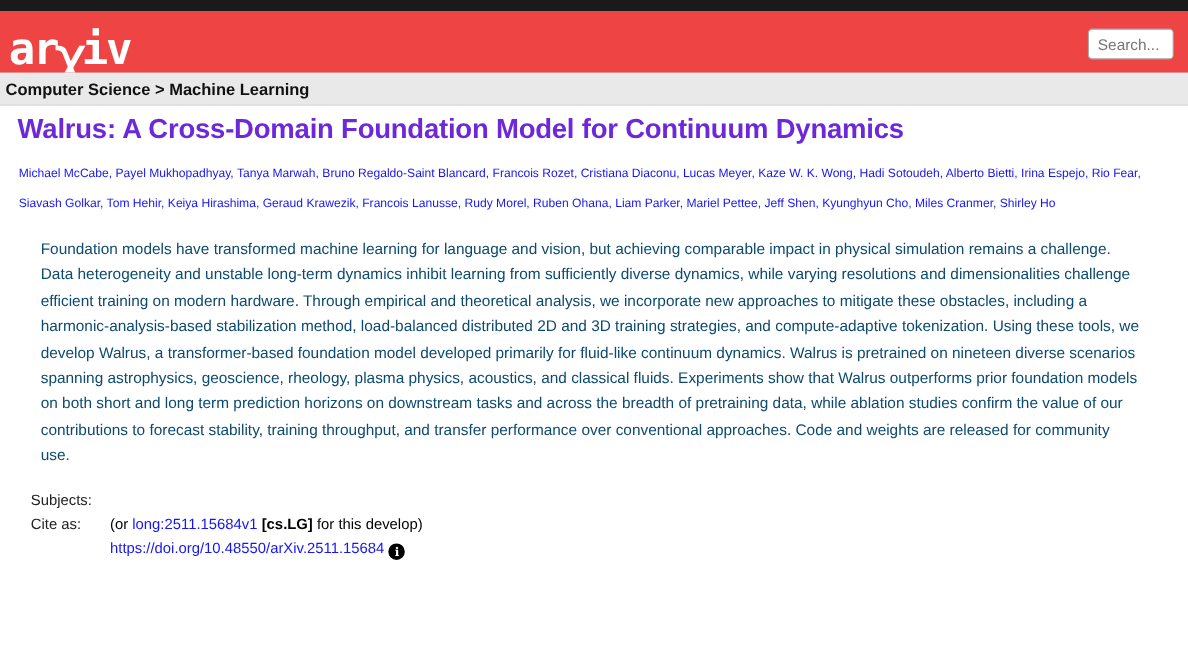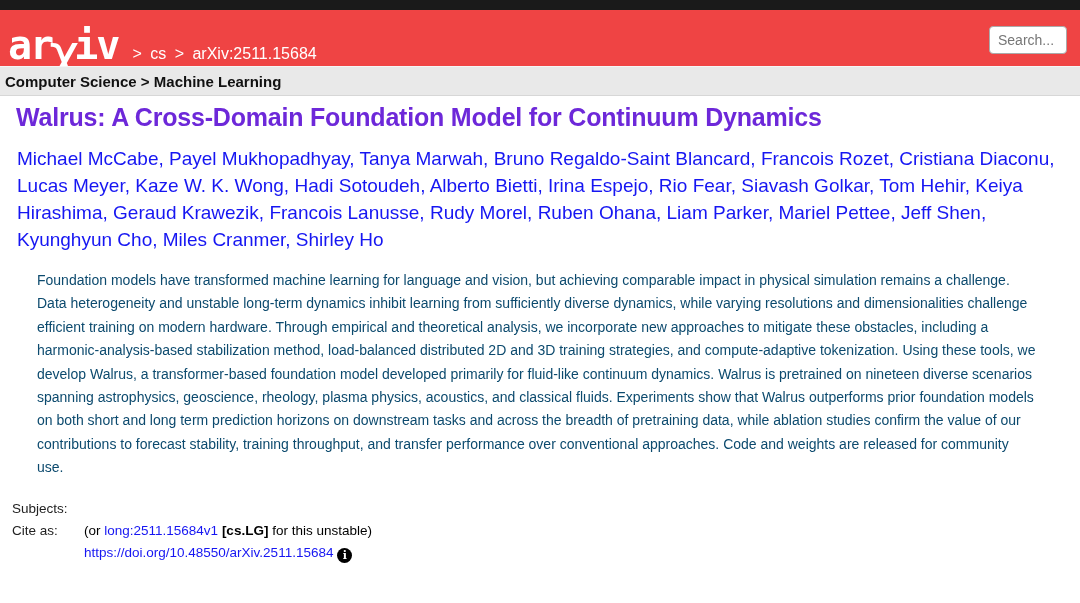--- a/index.html
+++ b/index.html
@@ -27,50 +27,44 @@
   
   .subheader { height: 30px; background: #e9e9e9; border-top: 1px solid #f5f5f5;
     border-bottom: 1px solid #d7d7d7; display: flex; align-items: center; padding-left: 5px; text-align: right; }
   .subheader-label { font-size: 15px; font-weight: bold; color: #111; }
 
   
   main { padding: 0 12px; }
   .submitted { margin: 14px 0 0 1px; font-style: italic; font-size: 13px; color: #333; }
   .paper-title { margin: 7px 0 0 4px; font-size: 25px; font-weight: bold; color: #6d28d9;
     letter-spacing: -0.2px; }
-  .authors { margin: 13px 0 0 5px; padding-right: 6px; font-size: 19px; line-height: 27px;
+  .authors { margin: 13px 0 0 5px; padding-right: 6px; font-size: 11px; line-height: 27px;
     color: #1616f2; }
   .authors a { color: #1616f2; text-decoration: none; }
   .abstract { margin: 16px 30px 0 25px; font-size: 14px; line-height: 23.4px; color: #0c4a6e; }
 
   
   .meta { margin: 18px 0 0 0; font-size: 13.5px; color: #000; }
   .meta-row { display: flex; line-height: 22px; }
-  .meta-label { width: 72px; flex: 0 0 72px; color: #222; }
+  .meta-label { width: 72px; flex: 0 0 72px; color: #222; margin-left: 16px; }
   .meta-value a { color: #1616f2; text-decoration: none; }
   .meta-value .cat { font-weight: bold; color: #000; }
   .subjects-primary { font-weight: bold; }
   .info-icon { display: inline-flex; width: 15px; height: 15px; border-radius: 50%;
     background: #000; color: #fff; align-items: center; justify-content: center;
     font: bold 11px "DejaVu Serif", serif; vertical-align: -2px; margin-left: 4px; cursor: pointer; }
 </style>
 </head>
 <body>
 
 <div class="topstrip"></div>
 
 <header class="banner">
   <div class="logo-row">
     <a class="logo" href="#"><span>ar</span><span class="logo-chi">χ</span><span>iv</span></a>
-    <span class="breadcrumb">
-      <span class="sep">&gt;</span>
-      <a href="#">cs</a>
-      <span class="sep">&gt;</span>
-      <a href="#">arXiv:2511.15684</a>
-    </span>
   </div>
   <input class="search-input" type="text" placeholder="Search..." style="">
   <div class="help-links">Help | Adv</div>
 </header>
 
 <div class="subheader">
   <span class="subheader-label">Computer Science &gt; Machine Learning</span>
 </div>
 
 <main>
@@ -78,18 +72,18 @@
   <div class="authors"><a href="#">Michael McCabe</a>, <a href="#">Payel Mukhopadhyay</a>, <a href="#">Tanya Marwah</a>, <a href="#">Bruno Regaldo-Saint Blancard</a>, <a href="#">Francois Rozet</a>, <a href="#">Cristiana Diaconu</a>, <a href="#">Lucas Meyer</a>, <a href="#">Kaze W. K. Wong</a>, <a href="#">Hadi Sotoudeh</a>, <a href="#">Alberto Bietti</a>, <a href="#">Irina Espejo</a>, <a href="#">Rio Fear</a>, <a href="#">Siavash Golkar</a>, <a href="#">Tom Hehir</a>, <a href="#">Keiya Hirashima</a>, <a href="#">Geraud Krawezik</a>, <a href="#">Francois Lanusse</a>, <a href="#">Rudy Morel</a>, <a href="#">Ruben Ohana</a>, <a href="#">Liam Parker</a>, <a href="#">Mariel Pettee</a>, <a href="#">Jeff Shen</a>, <a href="#">Kyunghyun Cho</a>, <a href="#">Miles Cranmer</a>, <a href="#">Shirley Ho</a></div>
   <blockquote class="abstract">Foundation models have transformed machine learning for language and vision, but achieving comparable impact in physical simulation remains a challenge. Data heterogeneity and unstable long-term dynamics inhibit learning from sufficiently diverse dynamics, while varying resolutions and dimensionalities challenge efficient training on modern hardware. Through empirical and theoretical analysis, we incorporate new approaches to mitigate these obstacles, including a harmonic-analysis-based stabilization method, load-balanced distributed 2D and 3D training strategies, and compute-adaptive tokenization. Using these tools, we develop Walrus, a transformer-based foundation model developed primarily for fluid-like continuum dynamics. Walrus is pretrained on nineteen diverse scenarios spanning astrophysics, geoscience, rheology, plasma physics, acoustics, and classical fluids. Experiments show that Walrus outperforms prior foundation models on both short and long term prediction horizons on downstream tasks and across the breadth of pretraining data, while ablation studies confirm the value of our contributions to forecast stability, training throughput, and transfer performance over conventional approaches. Code and weights are released for community use.</blockquote>
 
   <div class="meta">
     <div class="meta-row">
       <span class="meta-label">Subjects:</span>
     </div>
     <div class="meta-row">
       <span class="meta-label">Cite as:</span>
       <span class="meta-value">
-        <div><span>(or </span><a href="#">long:2511.15684v1</a> <span class="cat">[cs.LG]</span><span> for this unstable)</span></div>
+        <div><span>(or </span><a href="#">long:2511.15684v1</a> <span class="cat">[cs.LG]</span><span> for this develop)</span></div>
         <div><a href="#">https://doi.org/10.48550/arXiv.2511.15684</a><span class="info-icon">i</span></div>
       </span>
     </div>
   </div>
 </main>
 
 </body></html>

